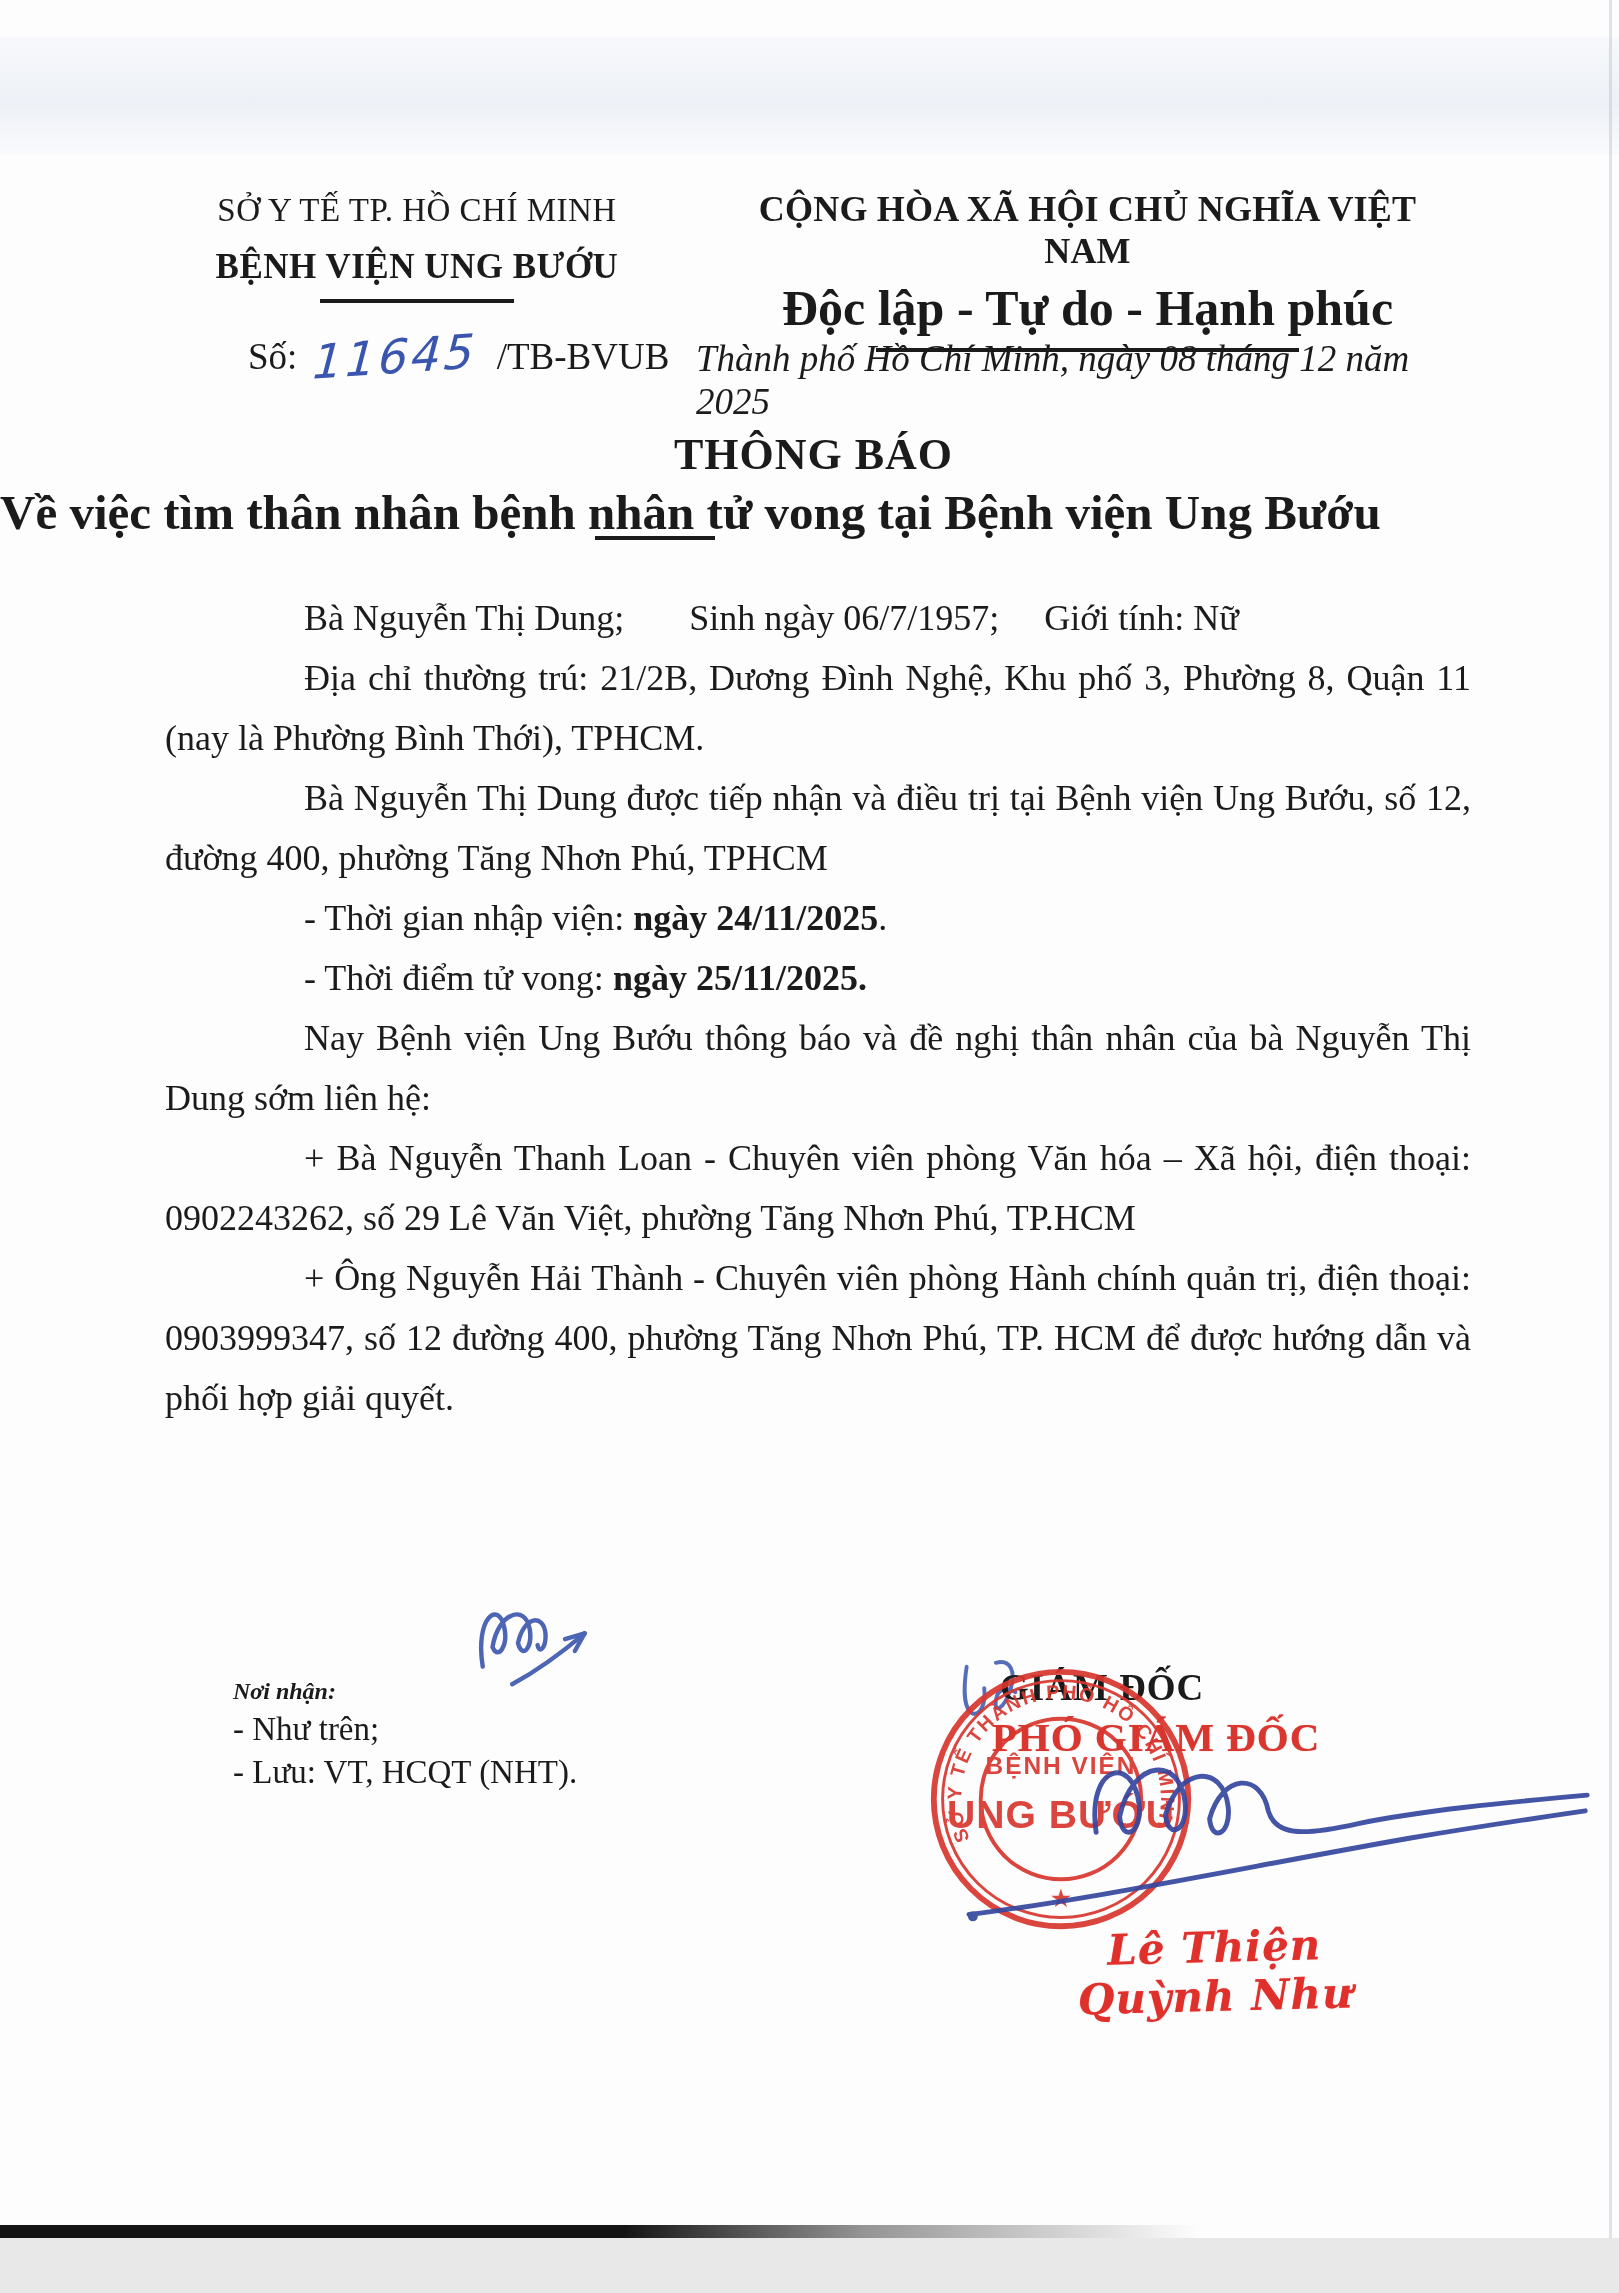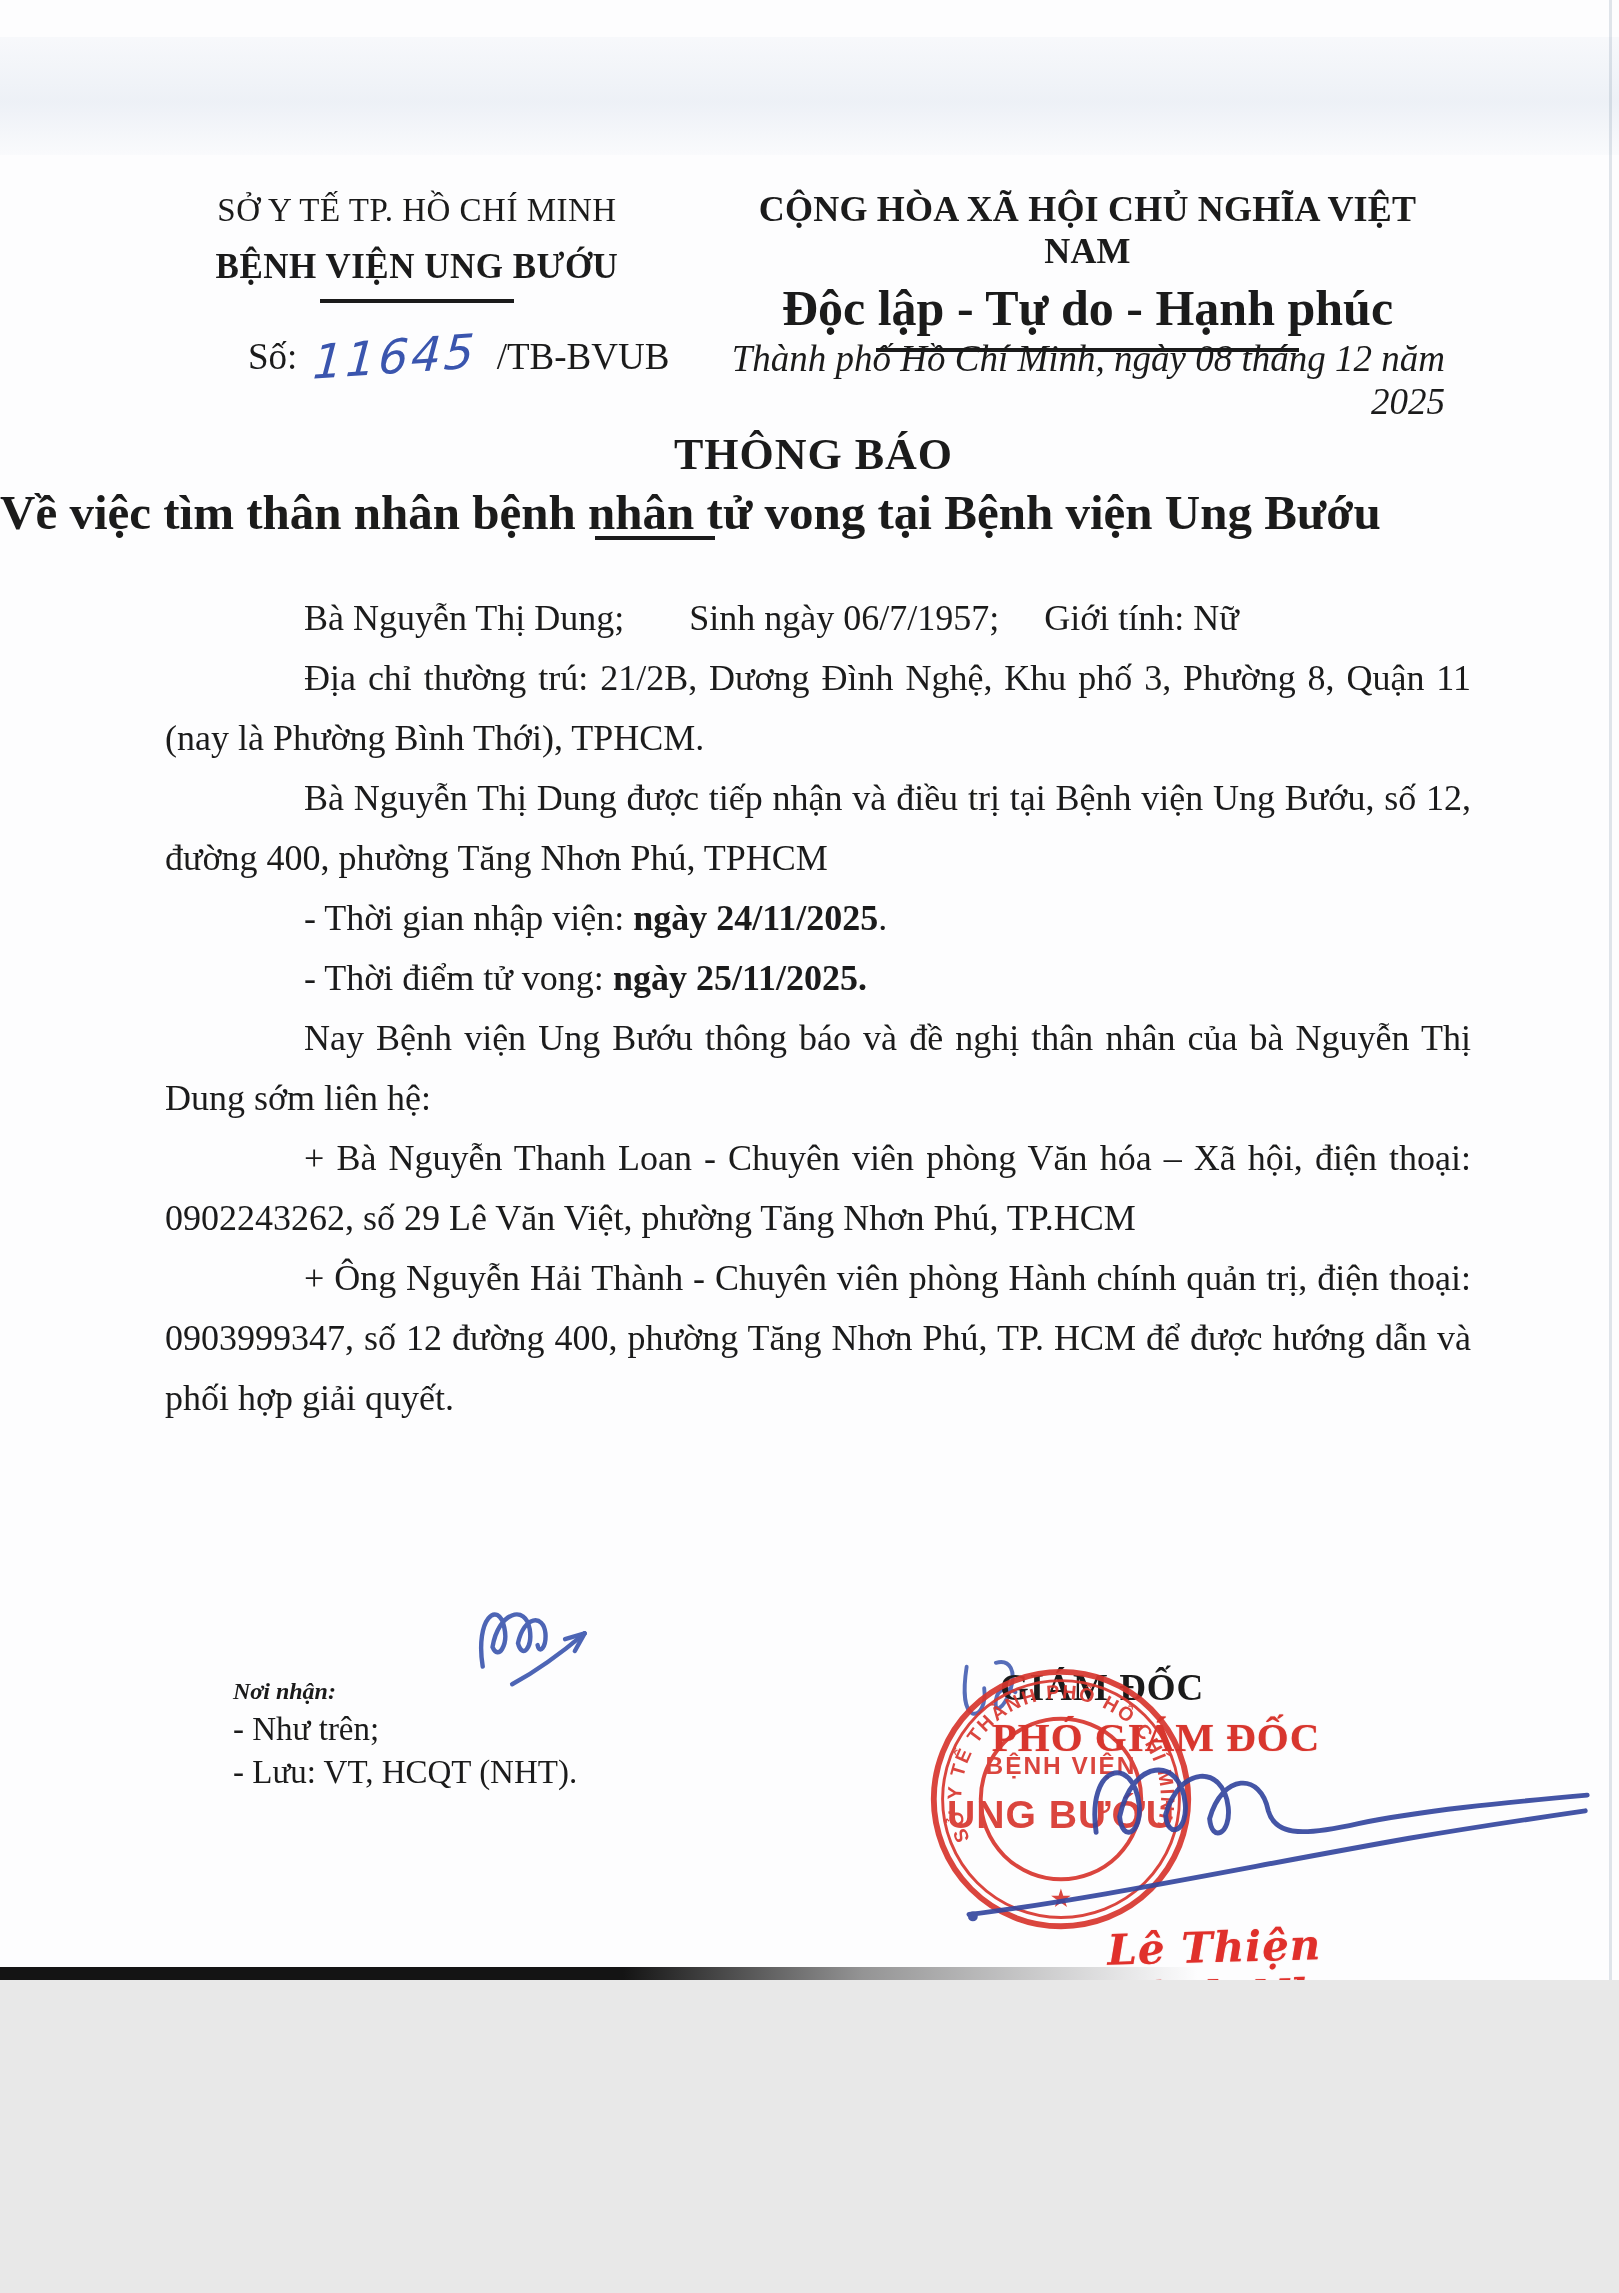--- a/index.html
+++ b/index.html
@@ -1,17 +1,17 @@
 <!DOCTYPE html>
 <html><head>
 <meta charset="utf-8">
 <style>
   html,body{margin:0;padding:0;background:#e8e8e8;}
   .page{
-    position:relative;width:1619px;height:1980px;margin:0 auto;
+    position:relative;width:1619px;height:2238px;margin:0 auto;
     background:#fdfdfe;color:#1b1b1b;overflow:hidden;
     font-family:"Liberation Serif", serif;
   }
   
   .scan-top{position:absolute;top:37px;left:0;right:0;height:118px;
     background:linear-gradient(180deg,rgba(140,165,200,0.05),rgba(140,165,200,0.14) 55%,rgba(140,165,200,0.03));}
   .scan-right{position:absolute;top:0;right:6.9px;width:2.9px;height:100%;background:rgba(120,140,165,0.22);}
   .scan-bottom{position:absolute;bottom:0;left:0;height:12.7px;width:74%;
     background:linear-gradient(to right,#141414 52%,rgba(20,20,20,0.45) 72%,rgba(20,20,20,0));}
   
@@ -23,21 +23,21 @@
   .hdr-right .r1{font-size:36px;font-weight:bold;letter-spacing:0.2px;}
   .hdr-right .r2{font-size:50px;font-weight:bold;margin-top:6.9px;}
   .rule-right{width:423px;height:3.9px;background:#1b1b1b;margin:10.8px auto 0;}
   
   .doc-number{position:absolute;top:329px;left:248px;font-size:37px;}
   .hand-number{
     display:inline-block;font-family:"DejaVu Sans",sans-serif;font-style:italic;
     color:#3a55ae;font-size:47px;letter-spacing:2.9px;
     transform:rotate(-4deg) skewX(-8deg);margin:0 19.6px 0 15.7px;vertical-align:-3.9px;
   }
-  .date-line{position:absolute;top:337px;left:671px;width:774px;text-align:right;
+  .date-line{position:absolute;top:337px;left:696px;width:774px;text-align:left;
     font-style:italic;font-size:37px;}
   
   .title-main{position:absolute;top:429px;left:0;width:1627px;text-align:center;
     font-size:44px;font-weight:bold;letter-spacing:1px;}
   .title-sub{position:absolute;top:484px;left:0;width:1584px;text-align:left;
     font-size:49px;font-weight:bold;}
   .title-rule{position:absolute;top:536px;left:595px;width:120px;height:3.9px;background:#1b1b1b;}
   
   .body-block{position:absolute;top:588px;left:165px;width:1306px;
     font-size:36px;line-height:60px;text-align:justify;}

